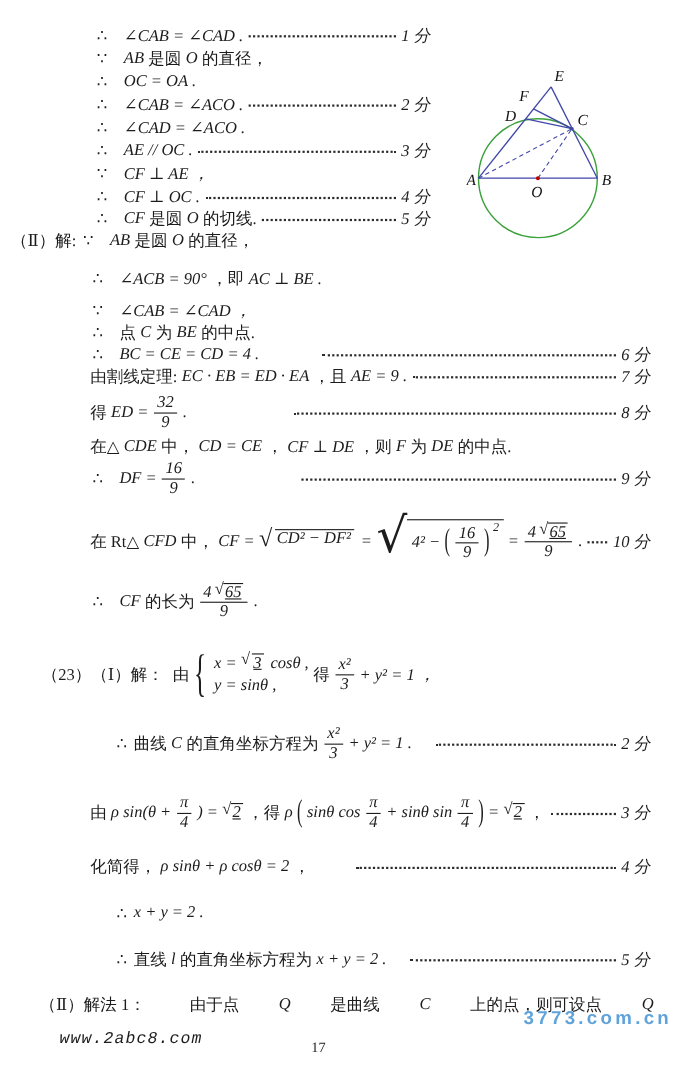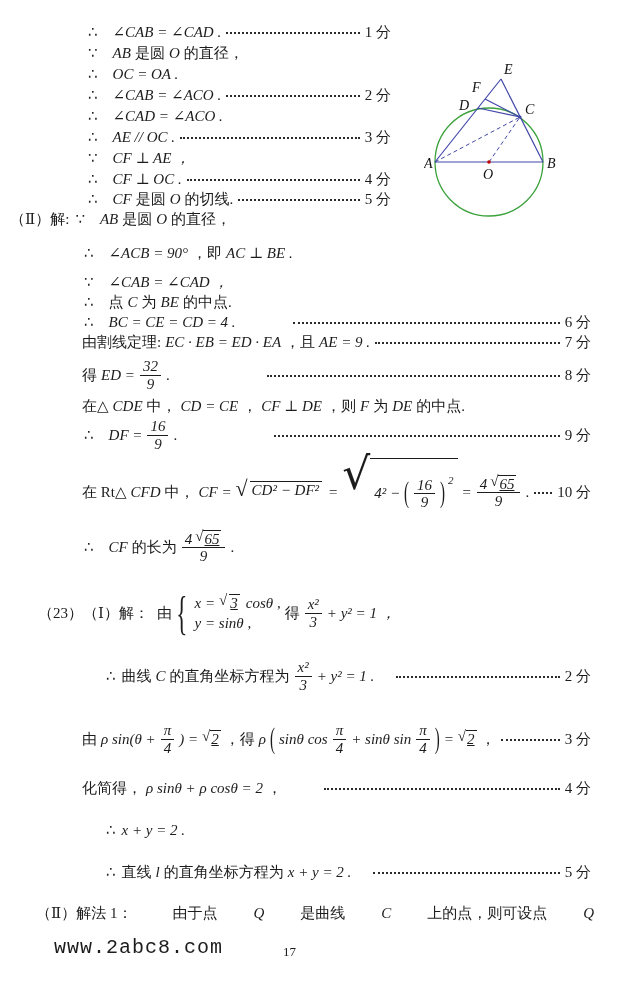--- a/index.html
+++ b/index.html
@@ -6,26 +6,26 @@
   body{width:619px;height:983px;position:relative;background:#ffffff;overflow:hidden;
        font-family:"Liberation Serif","DejaVu Serif","DejaVu Sans",serif;
        font-size:15px;color:var(--ink,#1c1c1c);}
   .line{position:absolute;display:flex;align-items:center;white-space:nowrap;height:22px;}
   .line>*{flex:0 0 auto;}
   .m{font-style:italic;margin:0 2px;}
   .cn{margin:0 2px;font-style:normal;}
   .pre{margin-right:6px;}
   .sym{font-style:normal;margin-right:13px;font-family:"DejaVu Sans",sans-serif;}
   .sym.tight{margin-right:4px;}
-  .score{margin-left:2px;white-space:nowrap;}
+  .score{margin-left:2px;white-space:nowrap;font-style:italic;}
   .leader{flex:1 1 auto;min-width:10px;border-bottom:2px dotted #2b2b2b;align-self:center;
           margin:0 3px;transform:translateY(1px);}
   .leader.gapA{margin-left:95px;} .leader.gapB{margin-left:55px;}
   .leader.gapC{margin-left:20px;} .leader.gapD{margin-left:40px;}
-  .frac{display:inline-flex;flex-direction:column;align-items:center;margin:16px 3px;
+  .frac{display:inline-flex;flex-direction:column;align-items:center;margin:2px 3px;
         font-style:italic;line-height:1.1;}
   .frac .fn{padding:0 3px;border-bottom:1.3px solid var(--ink,#1c1c1c);}
   .frac .fd{padding:0 3px;}
   .fnrow{display:flex;align-items:flex-end;border-bottom:1.3px solid var(--ink,#1c1c1c);padding:0 2px;}
   .fnrow .m{margin:0 1px;}
   .sqrt{display:inline-flex;align-items:flex-start;margin:0 2px;font-style:italic;}
   .sqrt .rs{font-style:normal;font-size:17px;line-height:1;transform:translateY(-1px);}
   .sqrt .rb{border-top:1.3px solid var(--ink,#1c1c1c);padding:0 3px 0 2px;}
   .sqrt.xs .rs{font-size:15px;} .sqrt.xs .rb{padding:0 2px 0 1px;text-decoration:underline;}
   .sqrt.med .rs{font-size:22px;transform:translateY(-3px);}
@@ -39,21 +39,21 @@
          transform:scaleY(2.35) scaleX(1.15);transform-origin:center;margin:0 6px 0 3px;}
   .sys{display:inline-flex;flex-direction:column;align-items:flex-start;row-gap:3px;}
   .sys .row{display:flex;align-items:center;}
   .fig{position:absolute;left:424px;top:53px;width:195px;height:172px;}
   .fig svg{display:block;}
   .fig .fcirc{fill:none;stroke:var(--fig-circle,#3BA13B);stroke-width:1.3;}
   .fig .fl{stroke:var(--fig-line,#4147A8);stroke-width:1.2;fill:none;}
   .fig .fl.dash{stroke-dasharray:4 3;stroke-width:1;}
   .fig text{font-family:"Liberation Serif",serif;font-style:italic;font-size:14px;fill:#111;}
   .site{position:absolute;left:54px;top:936px;font-family:"Liberation Mono","DejaVu Sans Mono",monospace;
-        font-size:20px;letter-spacing:1px;}
+        font-size:15px;letter-spacing:1px;font-style:italic;}
   .pagenum{position:absolute;left:283px;top:944px;font-size:13px;}
   .wm{position:absolute;right:0;top:916px;text-align:right;line-height:1.05;
       font-family:"Liberation Sans","DejaVu Sans",sans-serif;}
   .wm1{font-size:31px;font-weight:bold;font-style:italic;color:var(--wm-blue,#7FB5E3);letter-spacing:1px;}
   .wm2{font-size:17px;font-weight:bold;color:var(--wm-blue2,#5FA3DA);letter-spacing:3px;
        margin-top:1px;padding-right:8px;}
 </style>
 </head>
 <body>
 
@@ -370,13 +370,14 @@
     <text x="80" y="21">E</text>
     <text x="48" y="39">F</text>
     <text x="35" y="57">D</text>
     <text x="101" y="61">C</text>
   </svg>
 </div>
 
 <div class="site">www.2abc8.com</div>
 <div class="pagenum">17</div>
 <div class="wm">
+  <div class="wm2">3773.com.cn</div>
 </div>
 
 </body></html>

